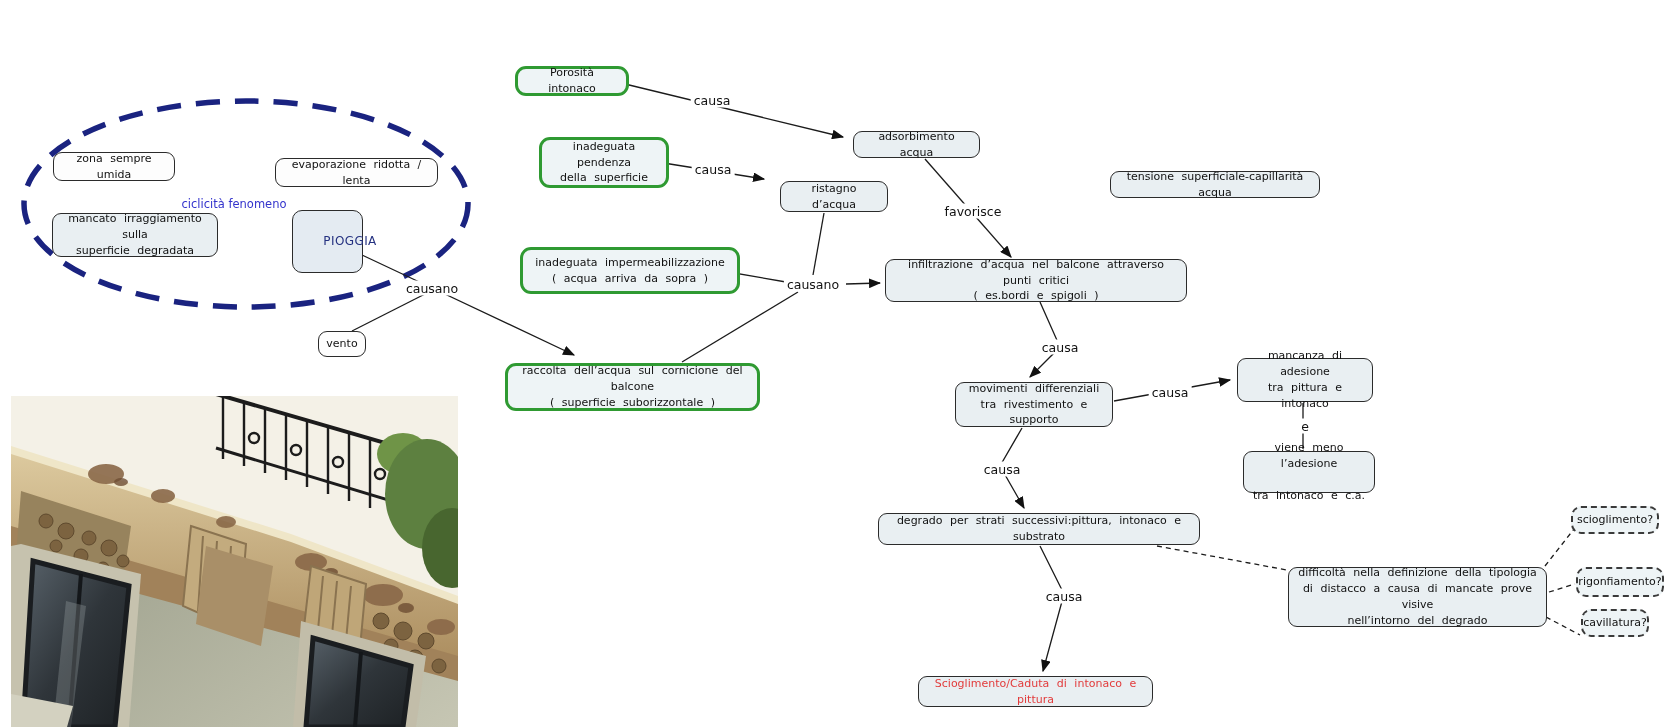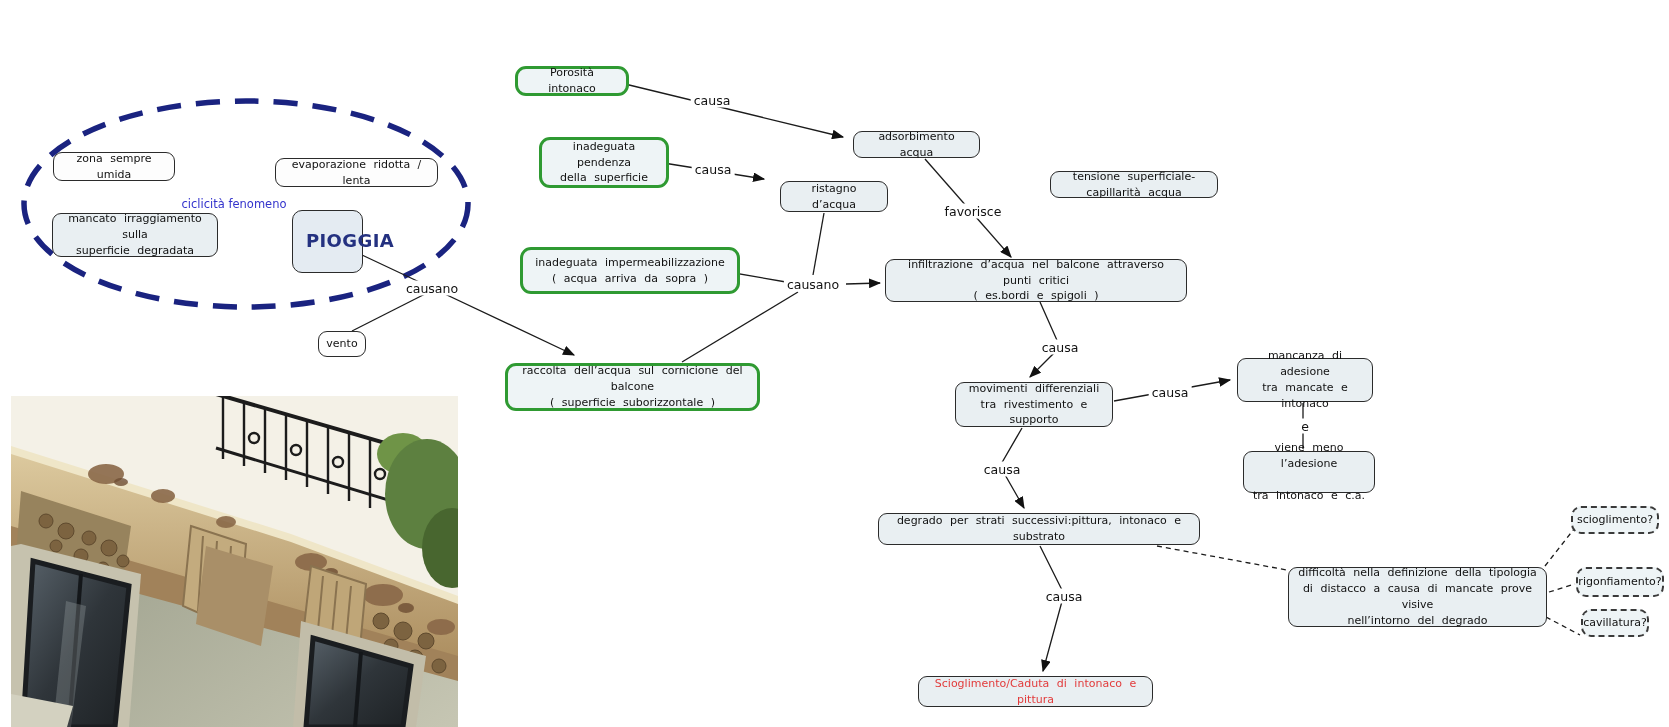--- a/index.html
+++ b/index.html
@@ -10,21 +10,21 @@
      justify-content:center;background:#e9eff2;border:1px solid #2b2b2b;border-radius:9px;
      font-size:11px;line-height:1.45;color:#111;text-align:center;word-spacing:4px;padding:2px 6px;}
   .white{background:#fdfdfd;}
   .green{border:3px solid #2f9a32;border-radius:11px;background:#eef4f6;}
   .dashedbox{border:2px dashed #3a3a3a;background:#eef4f6;border-radius:10px;}
   .lbl{position:absolute;transform:translate(-50%,-50%);background:#fff;padding:0 3px;
        font-size:12.5px;color:#111;white-space:nowrap;}
   .bluetxt{color:#3333cc;font-size:11.5px;background:transparent;}
   .redtxt{color:#e23b3b;}
   .pioggia-box{background:#e4ebf2;border-radius:10px;}
-  .pioggia-txt{font-weight:bold;color:#243180;font-size:18px;letter-spacing:.4px;margin-left:45px;}
+  .pioggia-txt{font-weight:normal;color:#243180;font-size:12px;letter-spacing:.4px;margin-left:45px;}
   .photo{position:absolute;left:11px;top:396px;width:447px;height:331px;overflow:hidden;}
 </style>
 </head>
 <body>
 
 <div class="canvas">
 
   <svg class="layer" width="1669" height="727">
     <defs>
       <marker id="arr" viewBox="0 0 10 8" refX="9" refY="4" markerWidth="9.5" markerHeight="7.5" orient="auto">
@@ -91,34 +91,34 @@
     <span>raccolta dell’acqua sul cornicione del balcone</span>
     <span>( superficie suborizzontale )</span>
   </div>
 
   <div class="n" style="left:853px;top:131px;width:127px;height:27px;">
     <span>adsorbimento acqua</span>
   </div>
   <div class="n" style="left:780px;top:181px;width:108px;height:31px;">
     <span>ristagno d’acqua</span>
   </div>
-  <div class="n" style="left:1050px;top:171px;width:168px;height:27px;">
+  <div class="n" style="left:1110px;top:171px;width:210px;height:27px;">
     <span>tensione superficiale-capillarità acqua</span>
   </div>
   <div class="n" style="left:885px;top:259px;width:302px;height:43px;">
     <span>infiltrazione d’acqua nel balcone attraverso punti critici</span>
     <span>( es.bordi e spigoli )</span>
   </div>
   <div class="n" style="left:955px;top:382px;width:158px;height:45px;">
     <span>movimenti differenziali</span>
     <span>tra rivestimento e supporto</span>
   </div>
   <div class="n" style="left:1237px;top:358px;width:136px;height:44px;">
     <span>mancanza di adesione</span>
-    <span>tra mancate e intonaco</span>
+    <span>tra pittura e intonaco</span>
   </div>
   <div class="n" style="left:1243px;top:451px;width:132px;height:42px;gap:16px;">
     <span>viene meno l’adesione</span>
     <span>tra intonaco e c.a.</span>
   </div>
   <div class="n" style="left:878px;top:513px;width:322px;height:32px;">
     <span>degrado per strati successivi:pittura, intonaco e substrato</span>
   </div>
   <div class="n" style="left:1288px;top:567px;width:259px;height:60px;">
     <span>difficoltà nella definizione della tipologia</span>

